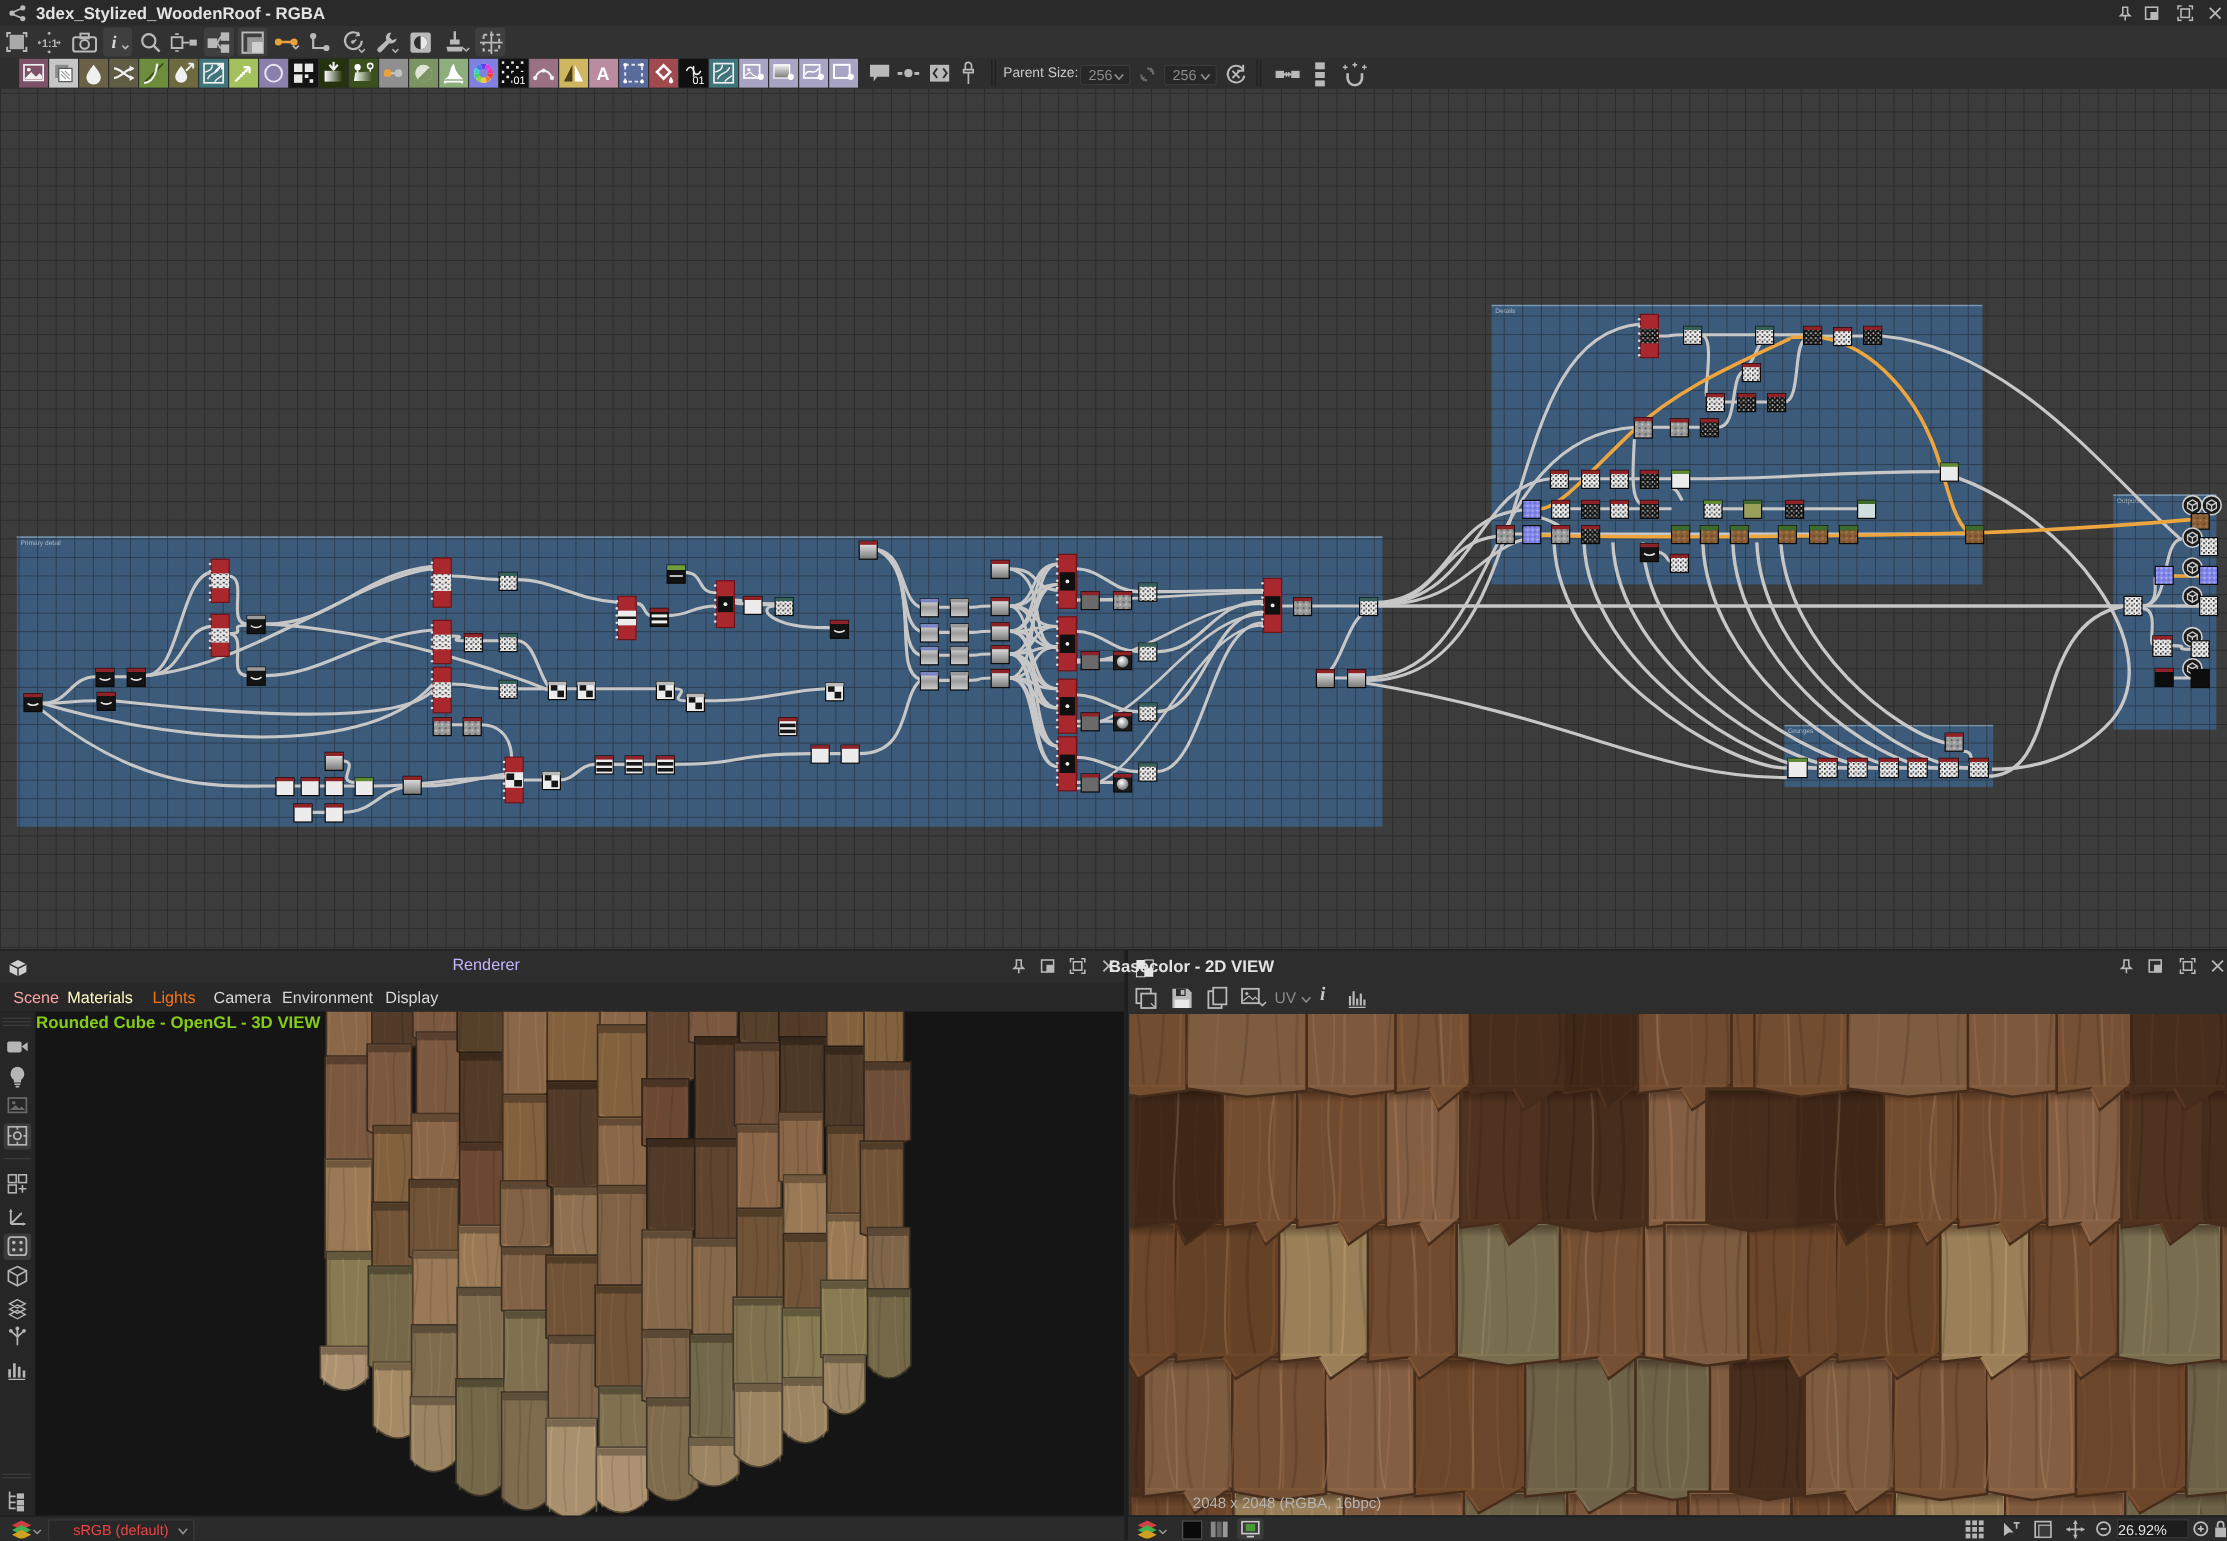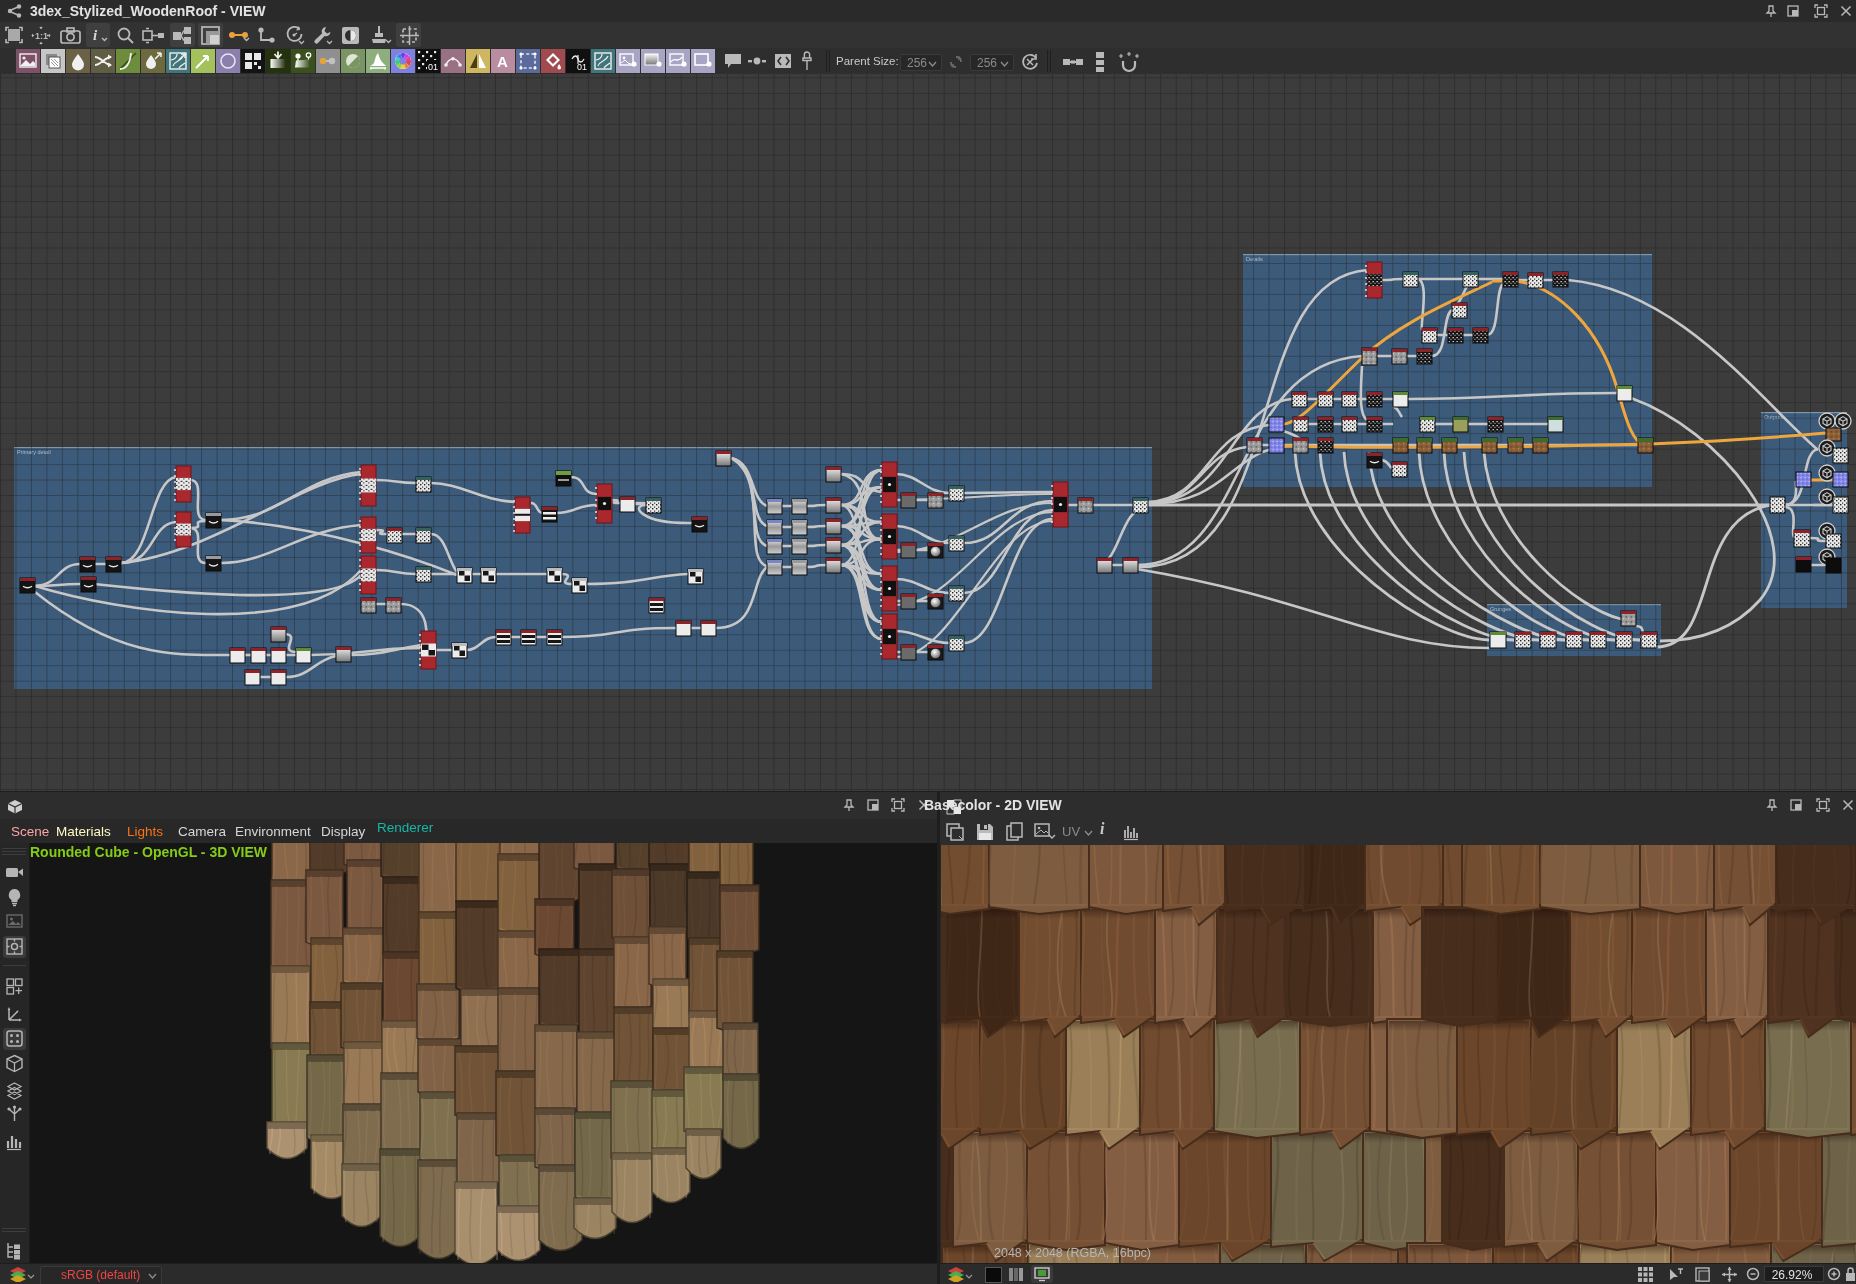--- a/index.html
+++ b/index.html
@@ -675,21 +675,21 @@
     <path d="M1823,555 L1827,557.2 L1831,555 M1827,557.2 L1827,561.8" stroke="#cfcfcf" stroke-width="1.1" fill="none"></path>
     <rect x="1826" y="558" width="15" height="15" fill="#0d0d0d" stroke="#0a0a0a"></rect>
   </svg>
 <div style="position:absolute;left:0;top:0;width:1856px;height:22px;background:#2a2a2a"></div>
 <svg width="16" height="16" viewBox="0 0 16 16" style="position:absolute;left:7px;top:3px" xmlns="http://www.w3.org/2000/svg">
     <circle cx="3" cy="8" r="2.2" fill="#b9b9b9"></circle>
     <circle cx="12" cy="3.5" r="2.2" fill="#b9b9b9"></circle>
     <circle cx="12" cy="12.5" r="2.2" fill="#b9b9b9"></circle>
     <path d="M4,7 L11,4 M4,9 L11,12" stroke="#b9b9b9" stroke-width="1.4"></path>
   </svg>
-<div style="position:absolute;left:30px;top:3px;font:bold 14px 'Liberation Sans',sans-serif;color:#e3e3e3">3dex_Stylized_WoodenRoof - VIEW</div>
+<div style="position:absolute;left:30px;top:3px;font:bold 14px 'Liberation Sans',sans-serif;color:#e3e3e3">3dex_Stylized_WoodenRoof - RGBA</div>
 <svg width="14" height="14" viewBox="0 0 14 14" style="position:absolute;left:1764px;top:4px" xmlns="http://www.w3.org/2000/svg">
     <path d="M5,2 L9,2 L9,7 L11,9 L3,9 L5,7 Z M7,9 L7,13" stroke="#b9b9b9" stroke-width="1.3" fill="none"></path>
   </svg>
 <svg width="14" height="14" viewBox="0 0 14 14" style="position:absolute;left:1786px;top:4px" xmlns="http://www.w3.org/2000/svg">
     <rect x="2" y="2" width="10" height="10" fill="none" stroke="#b9b9b9" stroke-width="1.3"></rect>
     <rect x="6" y="6" width="6" height="6" fill="#b9b9b9"></rect>
   </svg>
 <svg width="14" height="14" viewBox="0 0 14 14" style="position:absolute;left:1814px;top:4px" xmlns="http://www.w3.org/2000/svg">
     <rect x="3.5" y="3.5" width="7" height="7" fill="none" stroke="#b9b9b9" stroke-width="1.3"></rect>
     <path d="M1,4 L1,1 L4,1 M10,1 L13,1 L13,4 M13,10 L13,13 L10,13 M4,13 L1,13 L1,10" stroke="#b9b9b9" stroke-width="1.3" fill="none"></path>
@@ -1045,21 +1045,21 @@
   </svg>
 <svg width="14" height="14" viewBox="0 0 14 14" style="position:absolute;left:917px;top:798px" xmlns="http://www.w3.org/2000/svg">
     <path d="M2.5,2.5 L11.5,11.5 M11.5,2.5 L2.5,11.5" stroke="#b9b9b9" stroke-width="1.5"></path>
   </svg>
 <div style="position:absolute;left:11px;top:824px;font:13.5px 'Liberation Sans',sans-serif;color:#fca5a5">Scene</div>
 <div style="position:absolute;left:56px;top:824px;font:13.5px 'Liberation Sans',sans-serif;color:#fef9c3">Materials</div>
 <div style="position:absolute;left:127px;top:824px;font:13.5px 'Liberation Sans',sans-serif;color:#f97316">Lights</div>
 <div style="position:absolute;left:178px;top:824px;font:13.5px 'Liberation Sans',sans-serif;color:#d6d6d6">Camera</div>
 <div style="position:absolute;left:235px;top:824px;font:13.5px 'Liberation Sans',sans-serif;color:#d6d6d6">Environment</div>
 <div style="position:absolute;left:321px;top:824px;font:13.5px 'Liberation Sans',sans-serif;color:#d6d6d6">Display</div>
-<div style="position:absolute;left:377px;top:820px;font:13.5px 'Liberation Sans',sans-serif;color:#14b8a6">Renderer</div>
+<div style="position:absolute;left:377px;top:796px;font:13.5px 'Liberation Sans',sans-serif;color:#c4b5fd">Renderer</div>
 <div style="position:absolute;left:0;top:843px;width:29px;height:420px;background:#262626;border-right:1px solid #1c1c1c"></div>
 <div style="position:absolute;left:2px;top:848px;width:24px;height:1px;background:#3d3d3d;box-shadow:0 3px 0 #3d3d3d,0 6px 0 #3d3d3d"></div>
 <svg width="19" height="19" viewBox="0 0 19 19" style="position:absolute;left:5px;top:863px" xmlns="http://www.w3.org/2000/svg">
     <rect x="1" y="5" width="12" height="9" rx="1.5" fill="#b5b5b5"></rect>
     <path d="M13,9 L18,5.5 L18,13 Z" fill="#b5b5b5"></path>
   </svg>
 <svg width="19" height="19" viewBox="0 0 19 19" style="position:absolute;left:5px;top:888px" xmlns="http://www.w3.org/2000/svg">
     <path d="M9.5,1 a6,6 0 0 1 3,11 L12.5,14 L6.5,14 L6.5,12 A6,6 0 0 1 9.5,1 Z" fill="#b5b5b5"></path>
     <path d="M7,15.5 L12,15.5 M8,17.5 L11,17.5" stroke="#b5b5b5" stroke-width="1.3"></path>
   </svg>
@@ -2150,20 +2150,20 @@
     <rect x="5" y="5" width="10" height="10" fill="#3a3a3a" stroke="#b9b9b9" stroke-width="1"></rect>
   </svg>
 <svg width="19" height="17" viewBox="0 0 19 17" style="position:absolute;left:1720px;top:1266px" xmlns="http://www.w3.org/2000/svg">
     <path d="M9.5,1 L9.5,16 M2,8.5 L17,8.5" stroke="#b9b9b9" stroke-width="1.5"></path>
     <path d="M9.5,1 L7.5,4 L11.5,4 Z M9.5,16 L7.5,13 L11.5,13 Z M2,8.5 L5,6.5 L5,10.5 Z M17,8.5 L14,6.5 L14,10.5 Z" fill="#b9b9b9"></path>
   </svg>
 <svg width="16" height="15" viewBox="0 0 16 15" style="position:absolute;left:1746px;top:1267px" xmlns="http://www.w3.org/2000/svg">
     <circle cx="7" cy="7" r="5.5" fill="none" stroke="#b9b9b9" stroke-width="1.5"></circle>
     <path d="M4.5,7 L9.5,7" stroke="#b9b9b9" stroke-width="1.5"></path>
   </svg>
-<div style="position:absolute;left:1764px;top:1266px;width:60px;height:16px;background:#1d1d1d;border:1px solid #3a3a3a;font:12px 'Liberation Sans',sans-serif;color:#e0e0e0;text-align:center;line-height:16px;padding-right:4px;box-sizing:border-box">26.92%</div>
+<div style="position:absolute;left:1764px;top:1266px;width:60px;height:16px;background:#1d1d1d;border:1px solid #3a3a3a;font:12px 'Liberation Sans',sans-serif;color:#e0e0e0;text-align:left;line-height:16px;padding-right:4px;box-sizing:border-box">26.92%</div>
 <svg width="16" height="15" viewBox="0 0 16 15" style="position:absolute;left:1827px;top:1267px" xmlns="http://www.w3.org/2000/svg">
     <circle cx="7" cy="7" r="5.5" fill="none" stroke="#b9b9b9" stroke-width="1.5"></circle>
     <path d="M4.5,7 L9.5,7 M7,4.5 L7,9.5" stroke="#b9b9b9" stroke-width="1.5"></path>
   </svg>
 <svg width="12" height="17" viewBox="0 0 12 17" style="position:absolute;left:1845px;top:1266px" xmlns="http://www.w3.org/2000/svg">
     <rect x="1" y="7" width="9" height="8" fill="#b9b9b9"></rect>
     <path d="M3,7 L3,4.5 a2.5,2.5 0 0 1 5,0 L8,7" fill="none" stroke="#b9b9b9" stroke-width="1.5"></path>
   </svg>
 </body></html>

